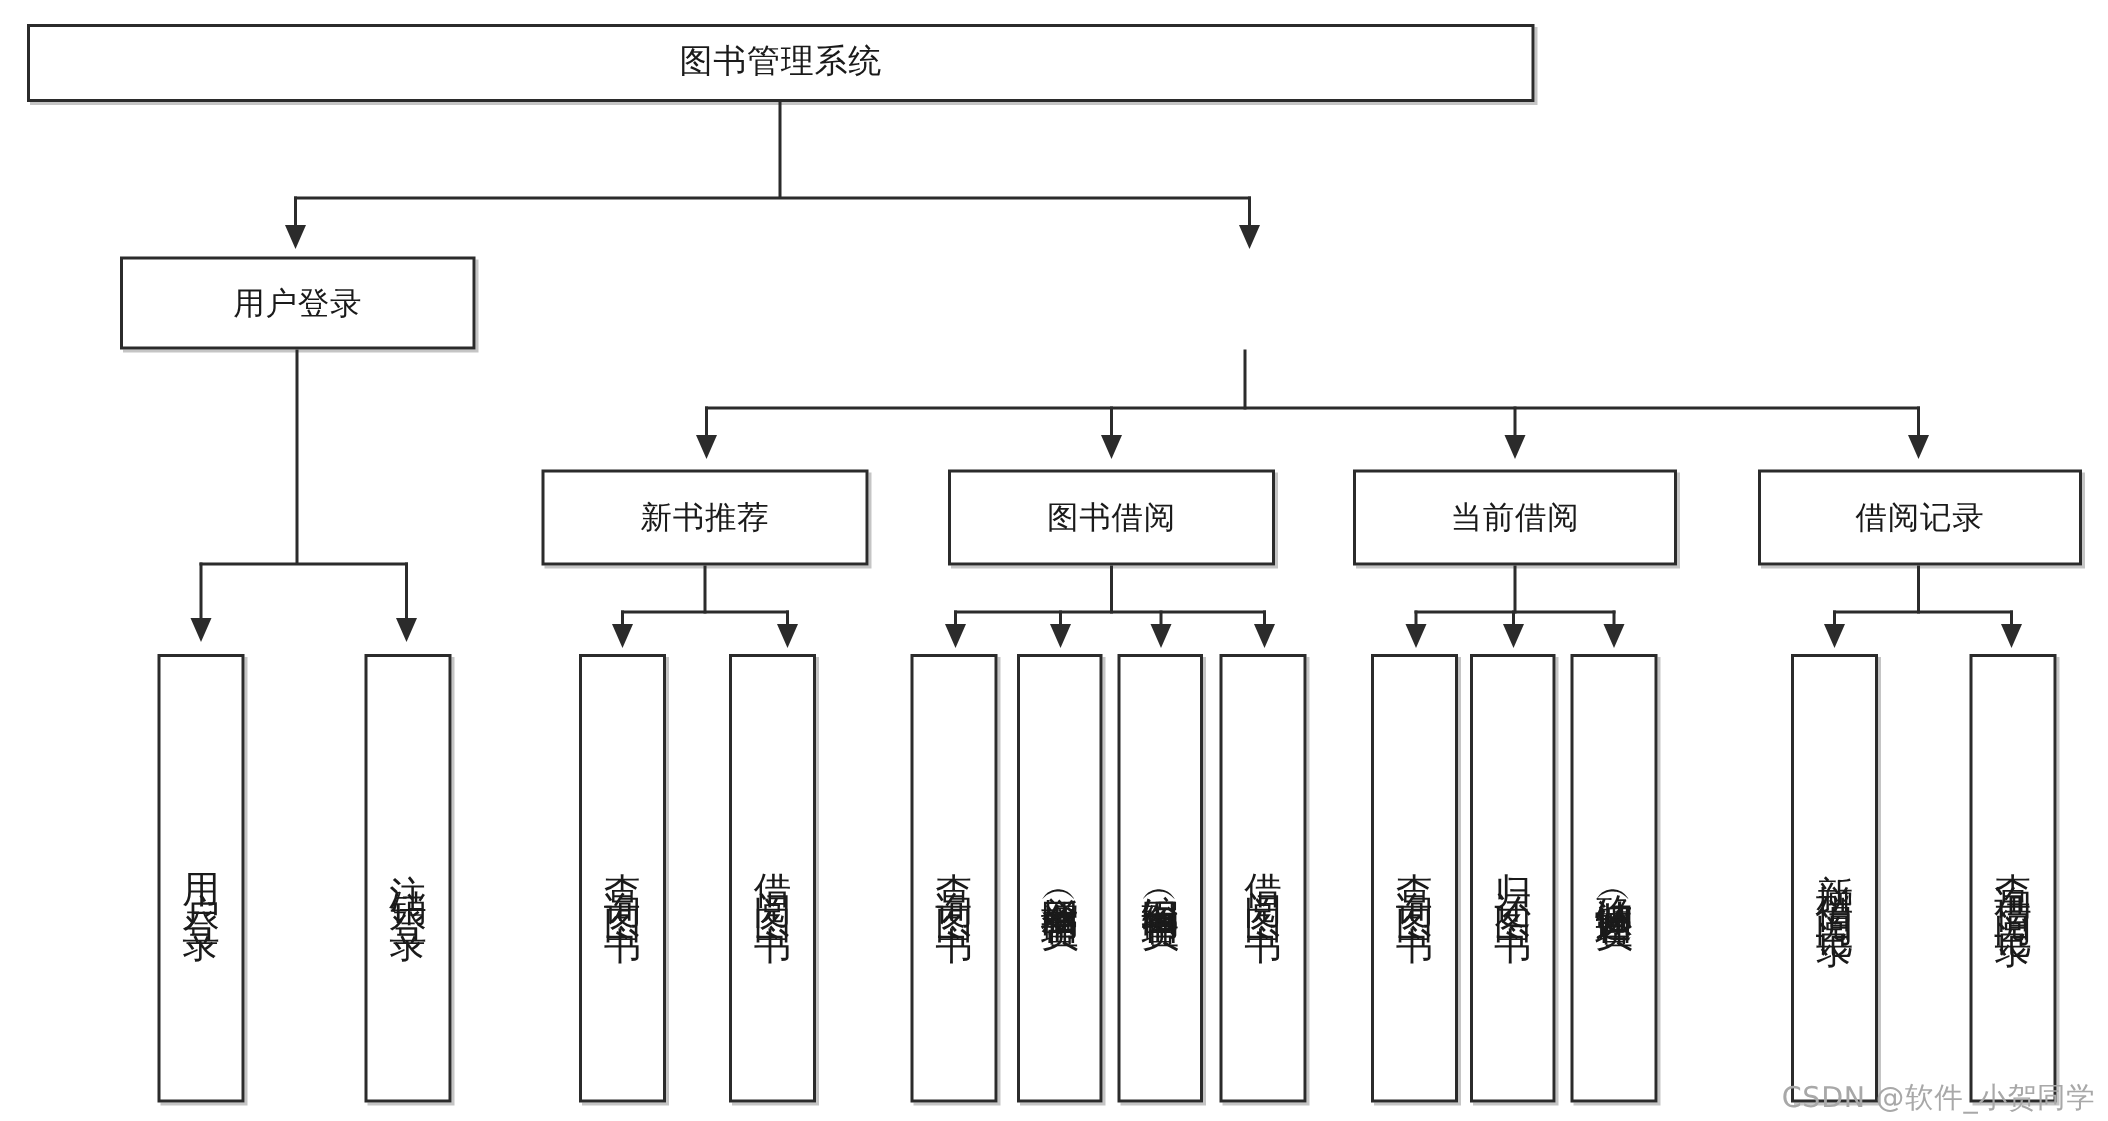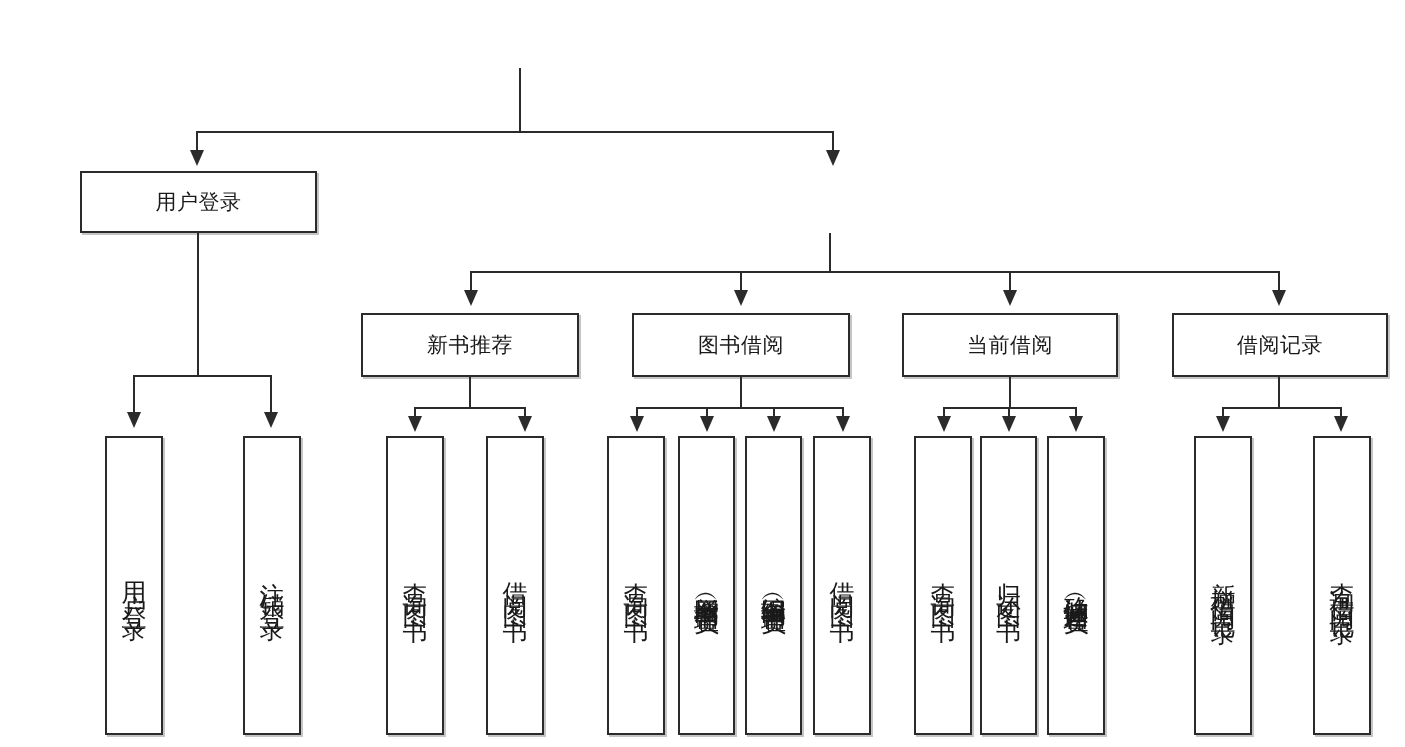--- a/index.html
+++ b/index.html
@@ -89,20 +89,23 @@
     color: #a8a8a8;
     white-space: nowrap;
     letter-spacing: 0.5px;
   }
 </style>
 </head>
 <body>
 
 <div id="canvas">
 
+  <div class="node h-node title-node" style="left:18px; top:16px; width:1005px; height:52px;">
+    <span class="lbl">图书管理系统</span>
+  </div>
 
   <div class="ln vln" style="left:519px; top:68px; height:64px;"></div>
 
   <div class="ln hln" style="left:196px; top:131px; width:638px;"></div>
 
   <div class="ln vln" style="left:196px; top:131px; height:22px;"></div>
   <div class="ln vln" style="left:832px; top:131px; height:22px;"></div>
   <div class="arrow" style="left:190px; top:150px;"></div>
   <div class="arrow" style="left:826px; top:150px;"></div>
 
@@ -213,14 +216,15 @@
     <span class="lbl" style="font-size: 25px; letter-spacing: 2px;">确认归还（管理员）</span>
   </div>
 
   <div class="node v-node" style="left:1194px; top:436px; width:58px; height:299px;">
     <span class="lbl" style="font-size: 25px; letter-spacing: 8px;">新增借阅记录</span>
   </div>
   <div class="node v-node" style="left:1313px; top:436px; width:58px; height:299px;">
     <span class="lbl" style="font-size: 25px; letter-spacing: 8px;">查询借阅记录</span>
   </div>
 
+  <div id="watermark">CSDN @软件_小贺同学</div>
 
 </div>
 
 </body></html>

